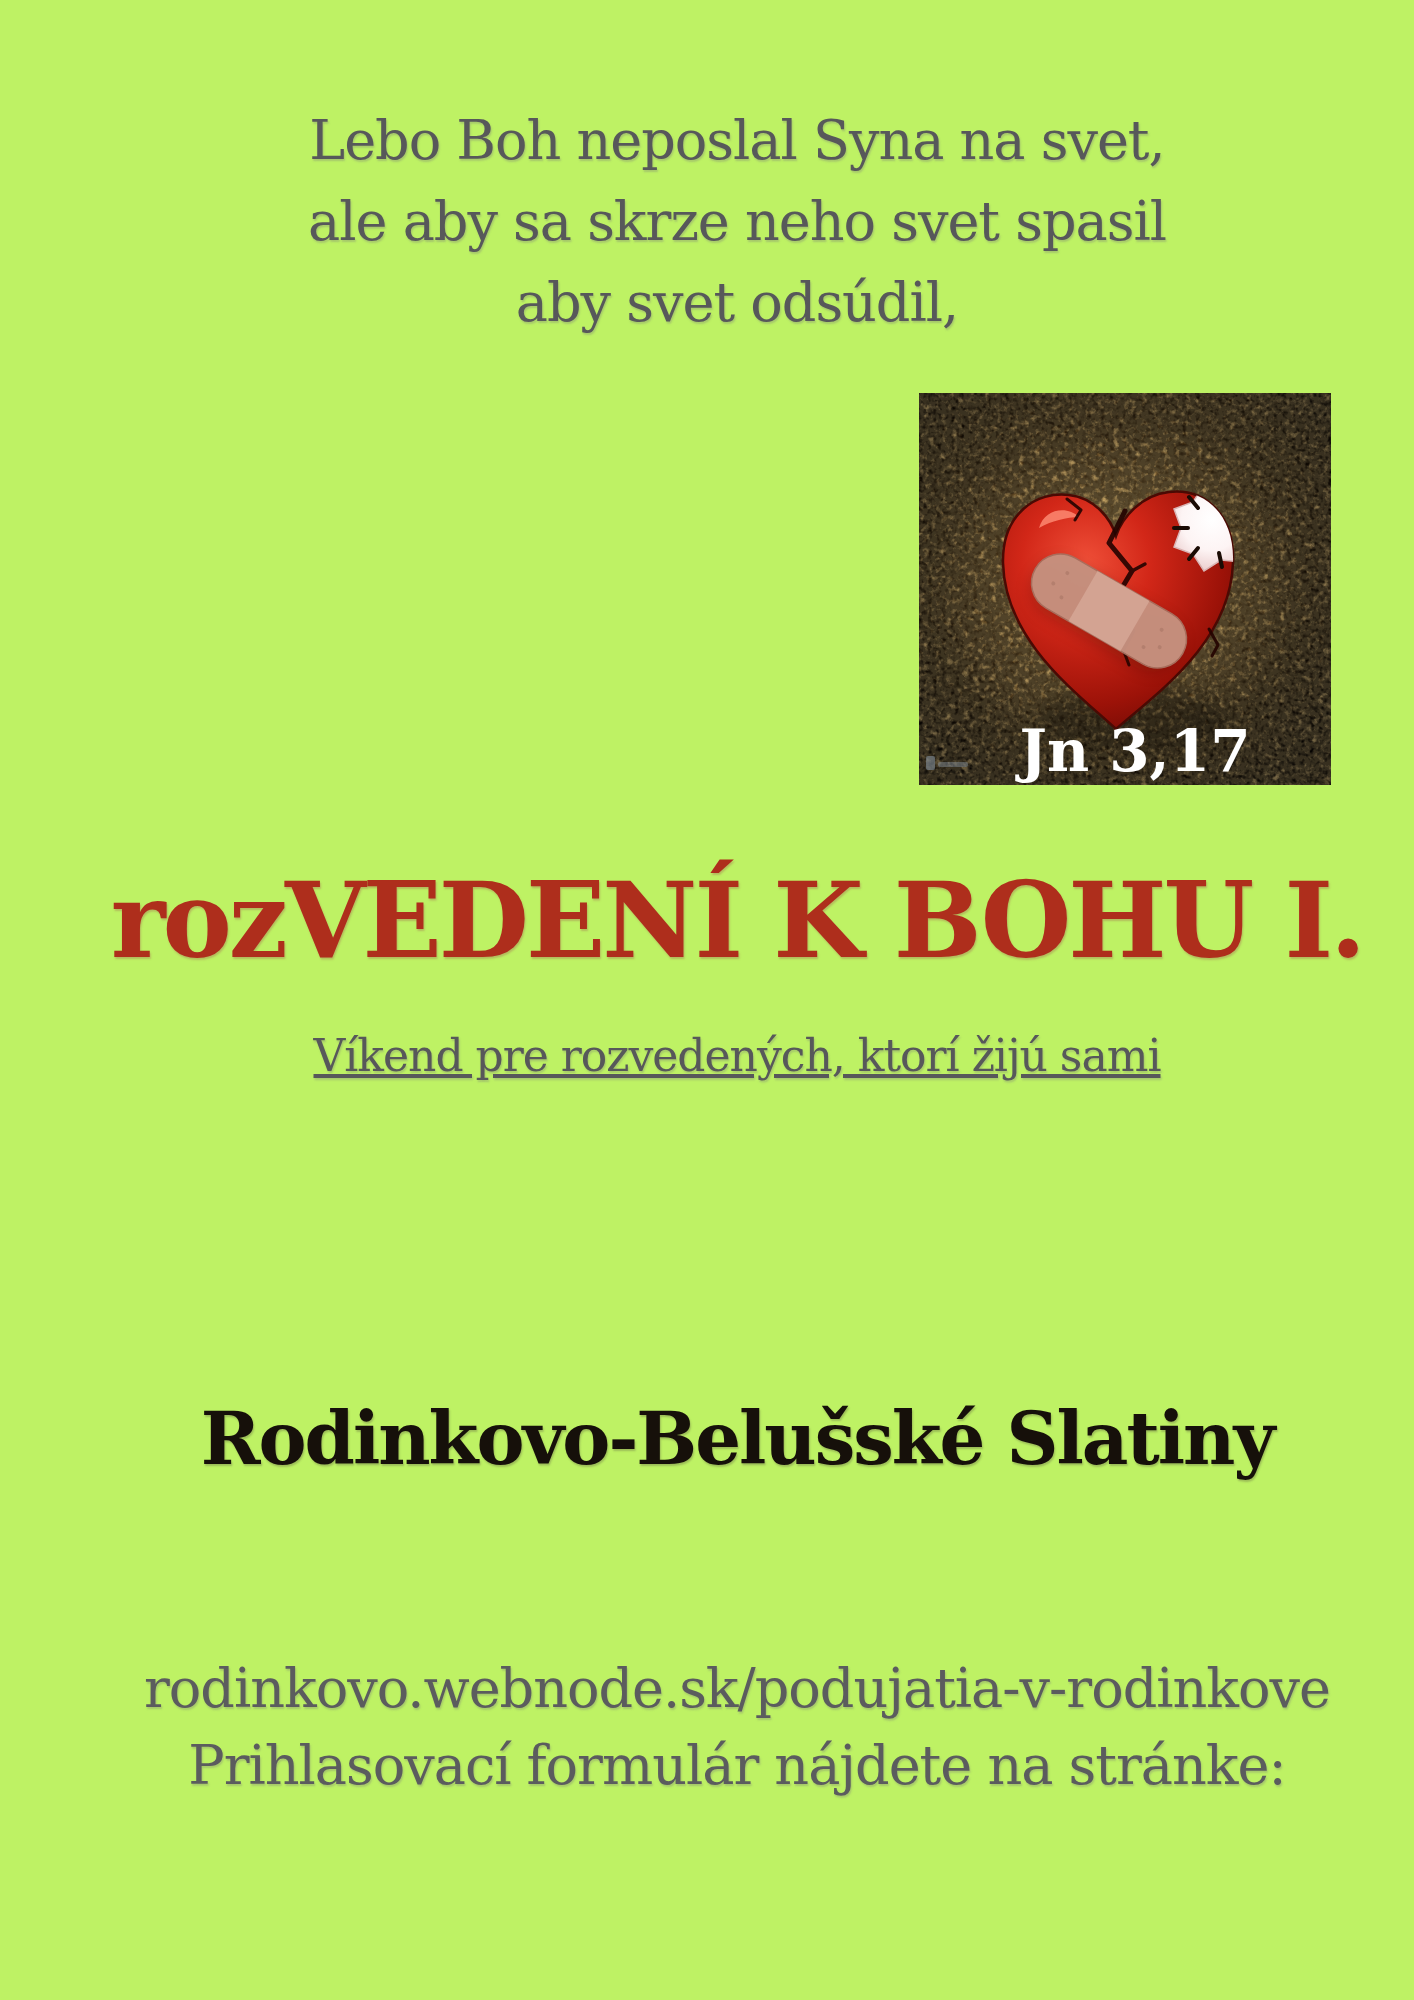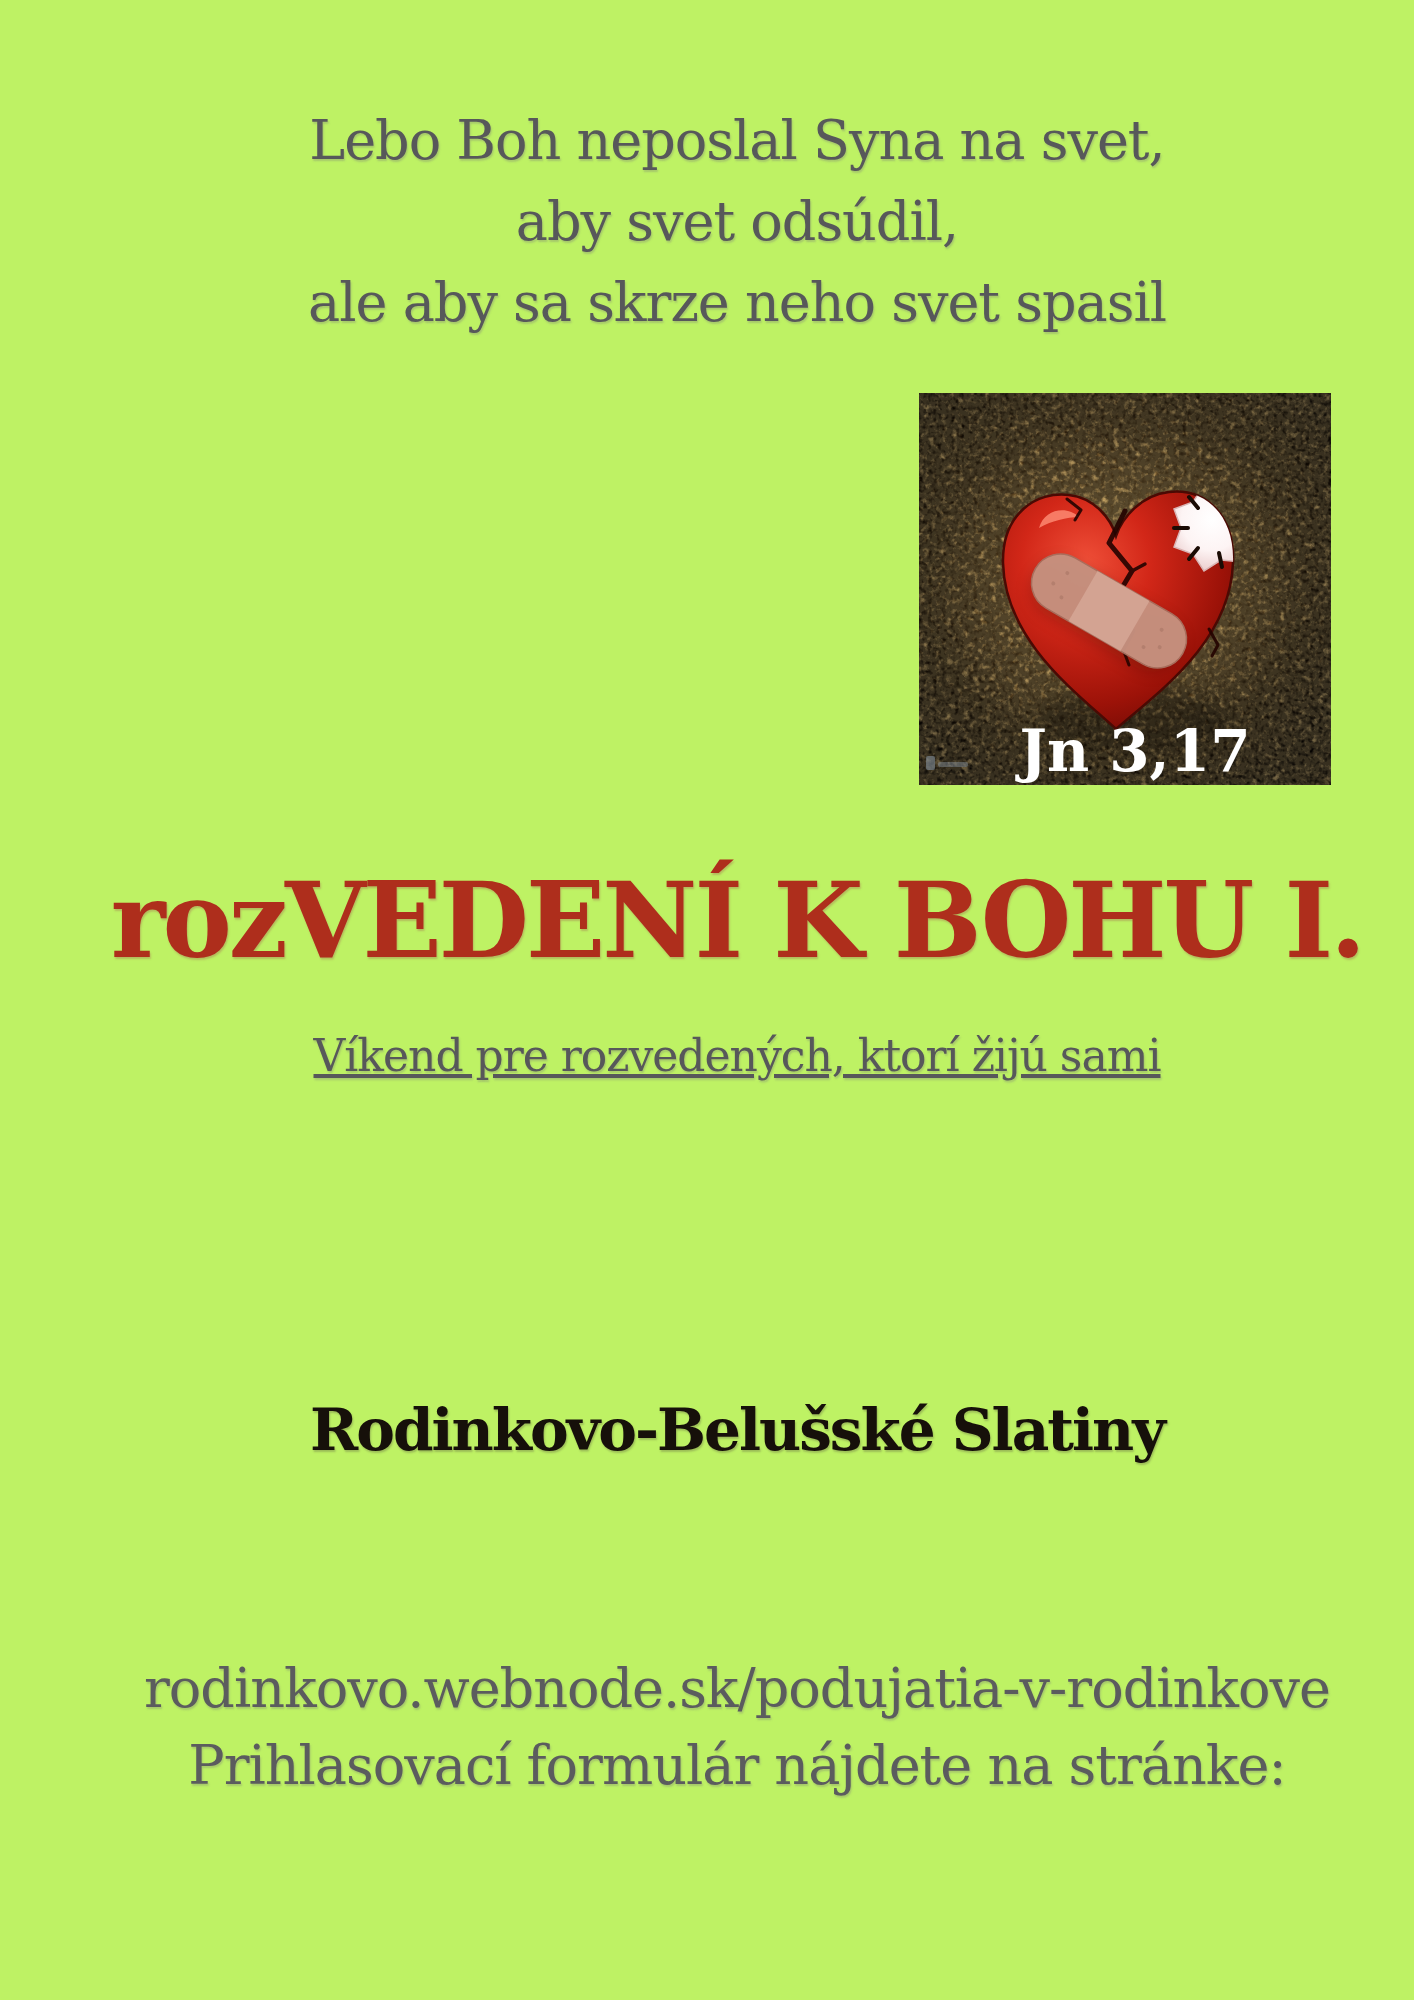--- a/index.html
+++ b/index.html
@@ -46,21 +46,21 @@
   .date{
     top:1244px;
     font-size:104px;
     font-weight:bold;
     color:#ae2e1c;
     letter-spacing:-2px;
     text-shadow:1px 2px 2px rgba(160,90,80,0.35);
   }
   .location{
     top:1396px;
-    font-size:58px;
+    font-size:72px;
     font-weight:bold;
     color:#16100a;
     letter-spacing:-2px;
     text-shadow:1px 2px 2px rgba(80,70,60,0.3);
   }
   .footer{
     top:1650px;
     font-size:54px;
     line-height:77px;
     color:#5b5c5e;
@@ -73,22 +73,22 @@
     width:412px;height:392px;
   }
 </style>
 </head>
 <body>
 
 <div class="page">
 
   <div class="txt quote">
     <div>Lebo Boh neposlal Syna na svet,</div>
+    <div>ale aby sa skrze neho svet spasil</div>
     <div>aby svet odsúdil,</div>
-    <div>ale aby sa skrze neho svet spasil</div>
   </div>
 
   <div class="heart-img">
     <svg width="412" height="392" viewBox="0 0 412 392" xmlns="http://www.w3.org/2000/svg">
       <defs>
         <radialGradient id="bgGrad" cx="47%" cy="44%" r="66%">
           <stop offset="0%" stop-color="#8a6a38"></stop>
           <stop offset="40%" stop-color="#5a3f1c"></stop>
           <stop offset="75%" stop-color="#241708"></stop>
           <stop offset="100%" stop-color="#0e0905"></stop>

